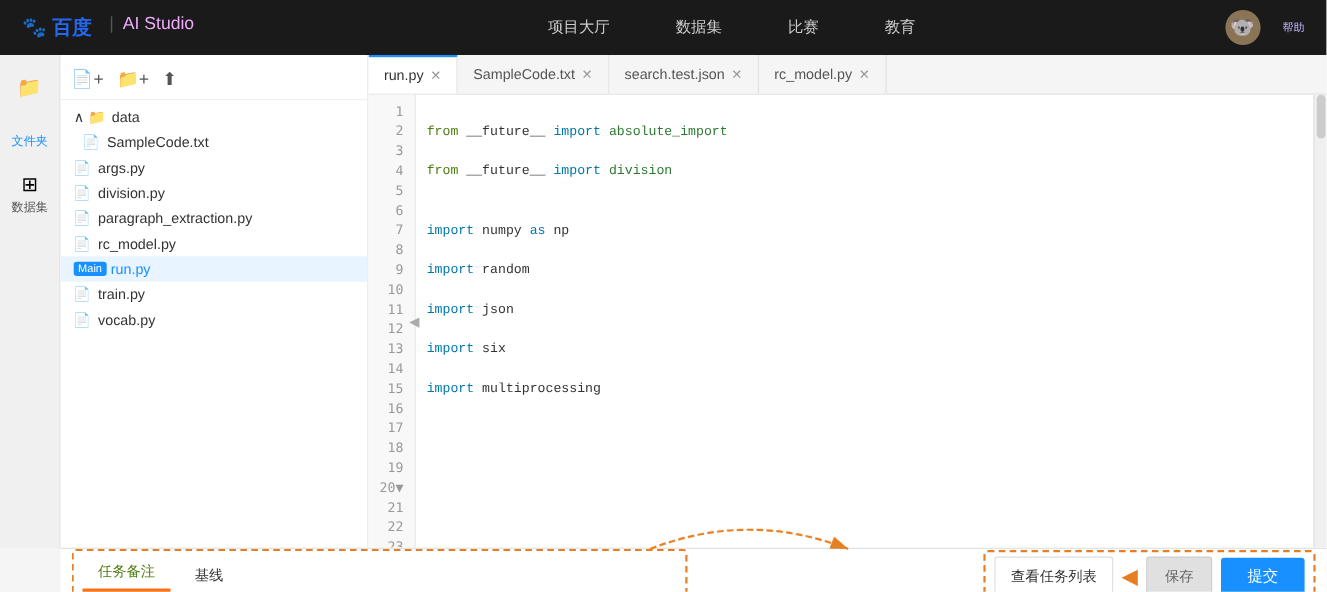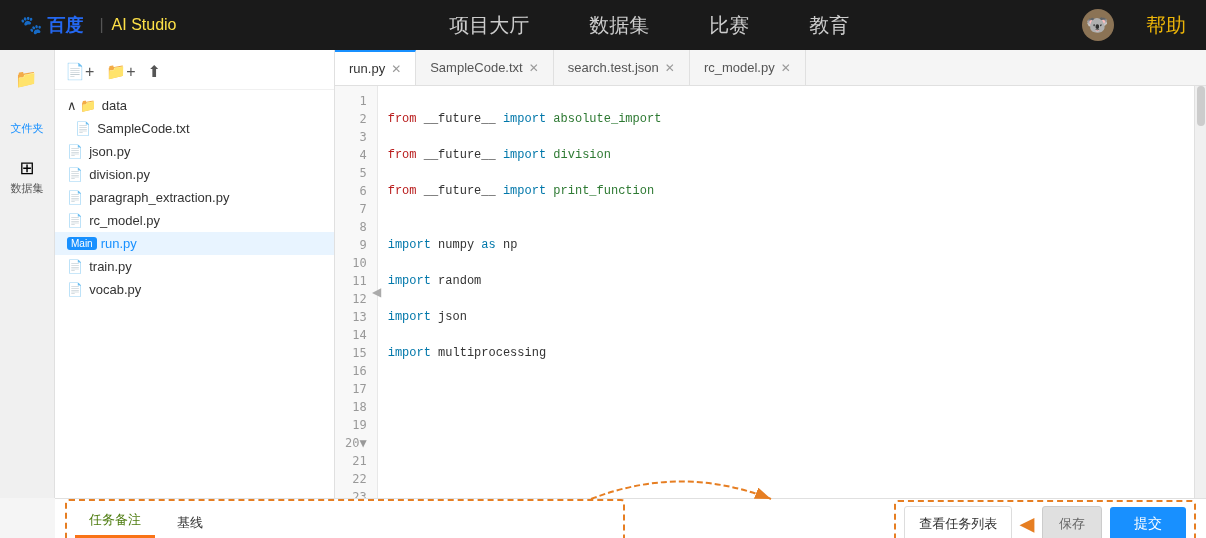--- a/index.html
+++ b/index.html
@@ -9,64 +9,63 @@
     .header {
       background: #1a1a1a;
       height: 50px;
       display: flex;
       align-items: center;
       padding: 0 20px;
       color: white;
     }
     .header-logo {
       display: flex;
-      align-items: center;
       margin-right: 40px;
     }
     .logo-baidu {
       color: #2468f2;
       font-weight: bold;
       font-size: 18px;
       margin-right: 8px;
     }
     .logo-divider {
       color: #555;
       margin: 0 8px;
     }
     .logo-aistudio {
-      color: #fde047;
+      color: #f0abfc;
       font-size: 16px;
     }
     .header-nav {
       display: flex;
       flex: 1;
       justify-content: center;
       gap: 60px;
     }
     .nav-item {
       color: #ccc;
-      font-size: 20px;
+      font-size: 14px;
       cursor: pointer;
     }
     .header-right {
       display: flex;
       align-items: center;
       gap: 20px;
     }
     .avatar {
       width: 32px;
       height: 32px;
       background: #8b7355;
       border-radius: 50%;
       display: flex;
       align-items: center;
       justify-content: center;
       font-size: 18px;
     }
-    .help-text { color: #eab308; font-size: 20px; cursor: pointer; margin-left: 12px; }
+    .help-text { color: #c4b5fd; font-size: 10px; cursor: pointer; }
 
     
     .main-container {
       display: flex;
       height: 448px;
       background: #f0f0f0;
     }
 
     
     .sidebar-icons {
@@ -234,21 +233,21 @@
       width: 8px;
       height: 40px;
       background: #ccc;
       border-radius: 4px;
       position: absolute;
       top: 0;
       left: 2px;
     }
 
     
-    .kw-from { color: #b91c1c; }
+    .kw-from { color: #4d7c0f; }
     .kw-import { color: #07a; text-align: right; }
     .kw-as { color: #07a; }
     .kw-green { color: #2d7932; }
     .task-tab {
       padding: 6px 14px;
       font-size: 13px;
       color: #333;
       cursor: pointer;
       border-bottom: 2px solid transparent;
     }
@@ -377,21 +376,21 @@
       <span>data</span>
     </div>
     <div class="folder-group">
       <div class="file-item">
         <span class="file-icon">📄</span>
         <span>SampleCode.txt</span>
       </div>
     </div>
     <div class="file-item">
       <span class="file-icon">📄</span>
-      <span>json.py</span>
+      <span>args.py</span>
     </div>
     <div class="file-item">
       <span class="file-icon">📄</span>
       <span>division.py</span>
     </div>
     <div class="file-item">
       <span class="file-icon">📄</span>
       <span>paragraph_extraction.py</span>
     </div>
     <div class="file-item">
@@ -433,25 +432,25 @@
       </div>
     </div>
 
     <div class="code-editor">
       <div class="line-numbers">
         1<br>2<br>3<br>4<br>5<br>6<br>7<br>8<br>9<br>10<br>11<br>12<br>13<br>14<br>15<br>16<br>17<br>18<br>19<br>20▼<br>21<br>22<br>23<br>24
       </div>
       <div class="code-content">
 <span class="code-line"><span class="kw-from">from</span> __future__ <span class="kw-import">import</span> <span class="kw-green">absolute_import</span></span>
 <span class="code-line"><span class="kw-from">from</span> __future__ <span class="kw-import">import</span> <span class="kw-green">division</span></span>
-<span class="code-line"><span class="kw-from">from</span> __future__ <span class="kw-import">import</span> <span class="kw-green">print_function</span></span>
 <span class="code-line"></span>
 <span class="code-line"><span class="kw-import">import</span> numpy <span class="kw-as">as</span> np</span>
 <span class="code-line"><span class="kw-import">import</span> random</span>
 <span class="code-line"><span class="kw-import">import</span> json</span>
+<span class="code-line"><span class="kw-import">import</span> six</span>
 <span class="code-line"><span class="kw-import">import</span> multiprocessing</span>
 <span class="code-line"></span>
 
 
 
 
 
 <span class="code-line"></span>
 
 

